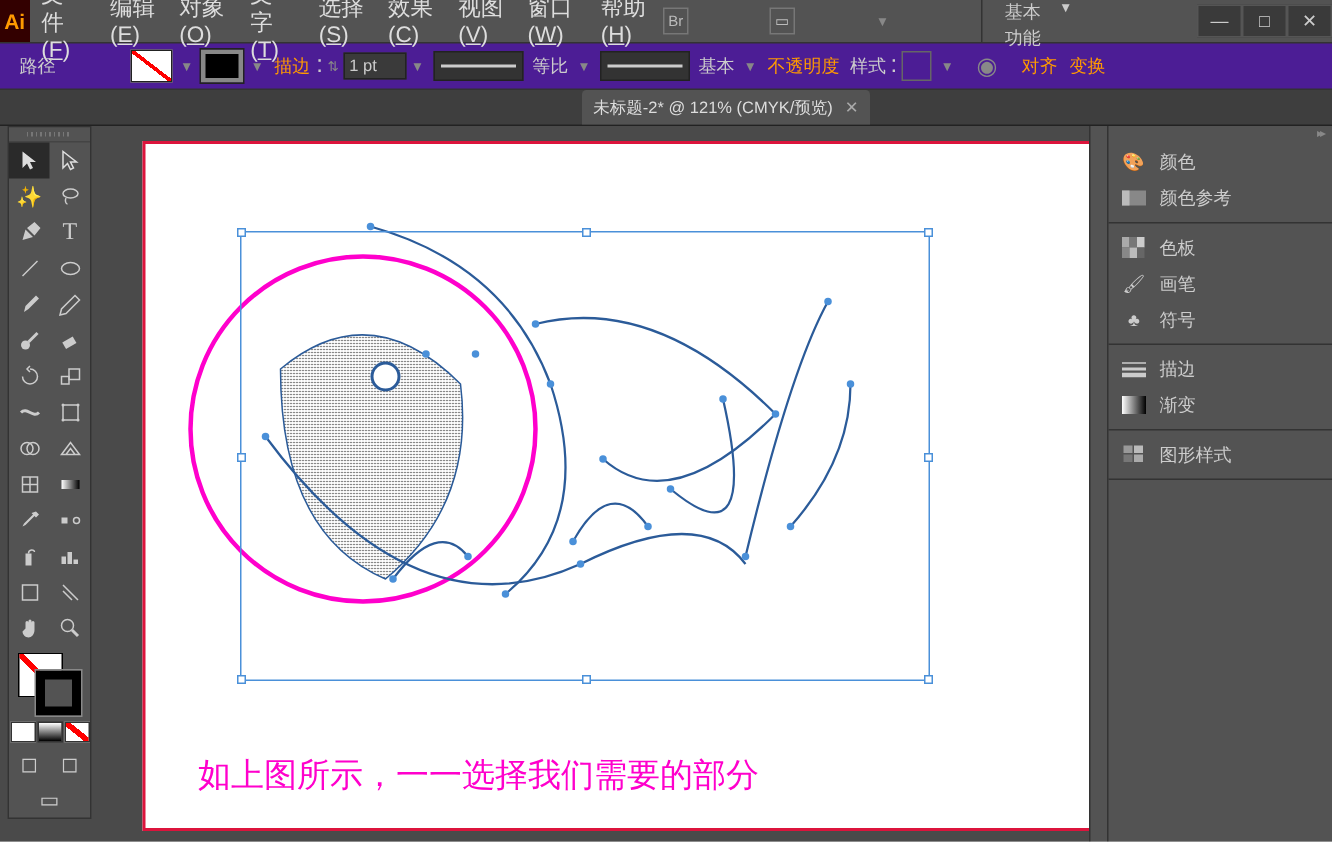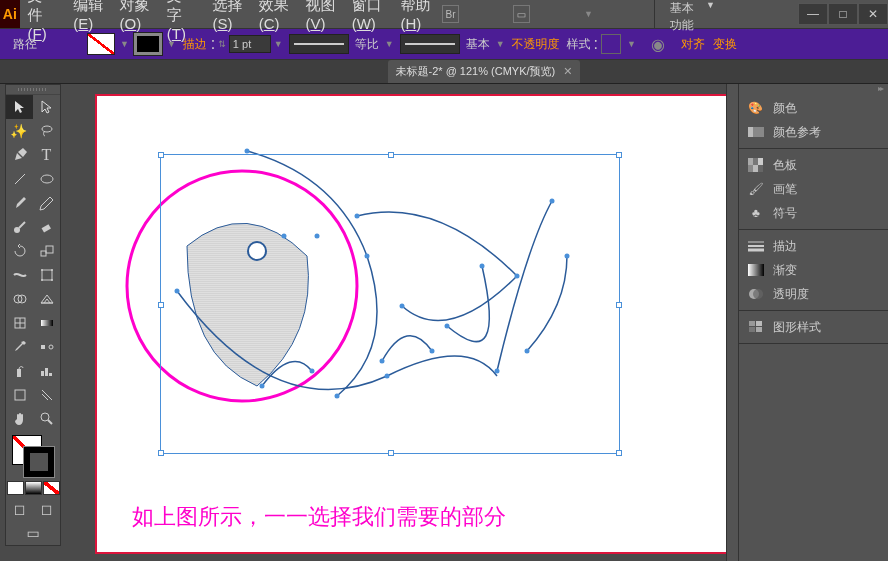--- a/index.html
+++ b/index.html
@@ -443,29 +443,20 @@
               <defs>
                 <linearGradient id="g2">
                   <stop offset="0" stop-color="#fff"></stop>
                   <stop offset="1" stop-color="#000"></stop>
                 </linearGradient>
               </defs>
             </svg>
           </span>
           <span>渐变</span>
         </div>
-      <div class="panel-item">
-          <span class="icon">
-            <svg width="16" height="14">
-              <circle cx="6" cy="7" r="5" fill="#aaa"></circle>
-              <circle cx="10" cy="7" r="5" fill="#666" opacity="0.7"></circle>
-            </svg>
-          </span>
-          <span>透明度</span>
-        </div>
     </div>
     <div class="panel-group">
       <div class="panel-item">
           <span class="icon">
             <svg width="16" height="14">
               <rect x="1" y="1" width="6" height="5" fill="#999"></rect>
               <rect x="8" y="1" width="6" height="5" fill="#bbb"></rect>
               <rect x="1" y="7" width="6" height="5" fill="#777"></rect>
               <rect x="8" y="7" width="6" height="5" fill="#aaa"></rect>
             </svg>

